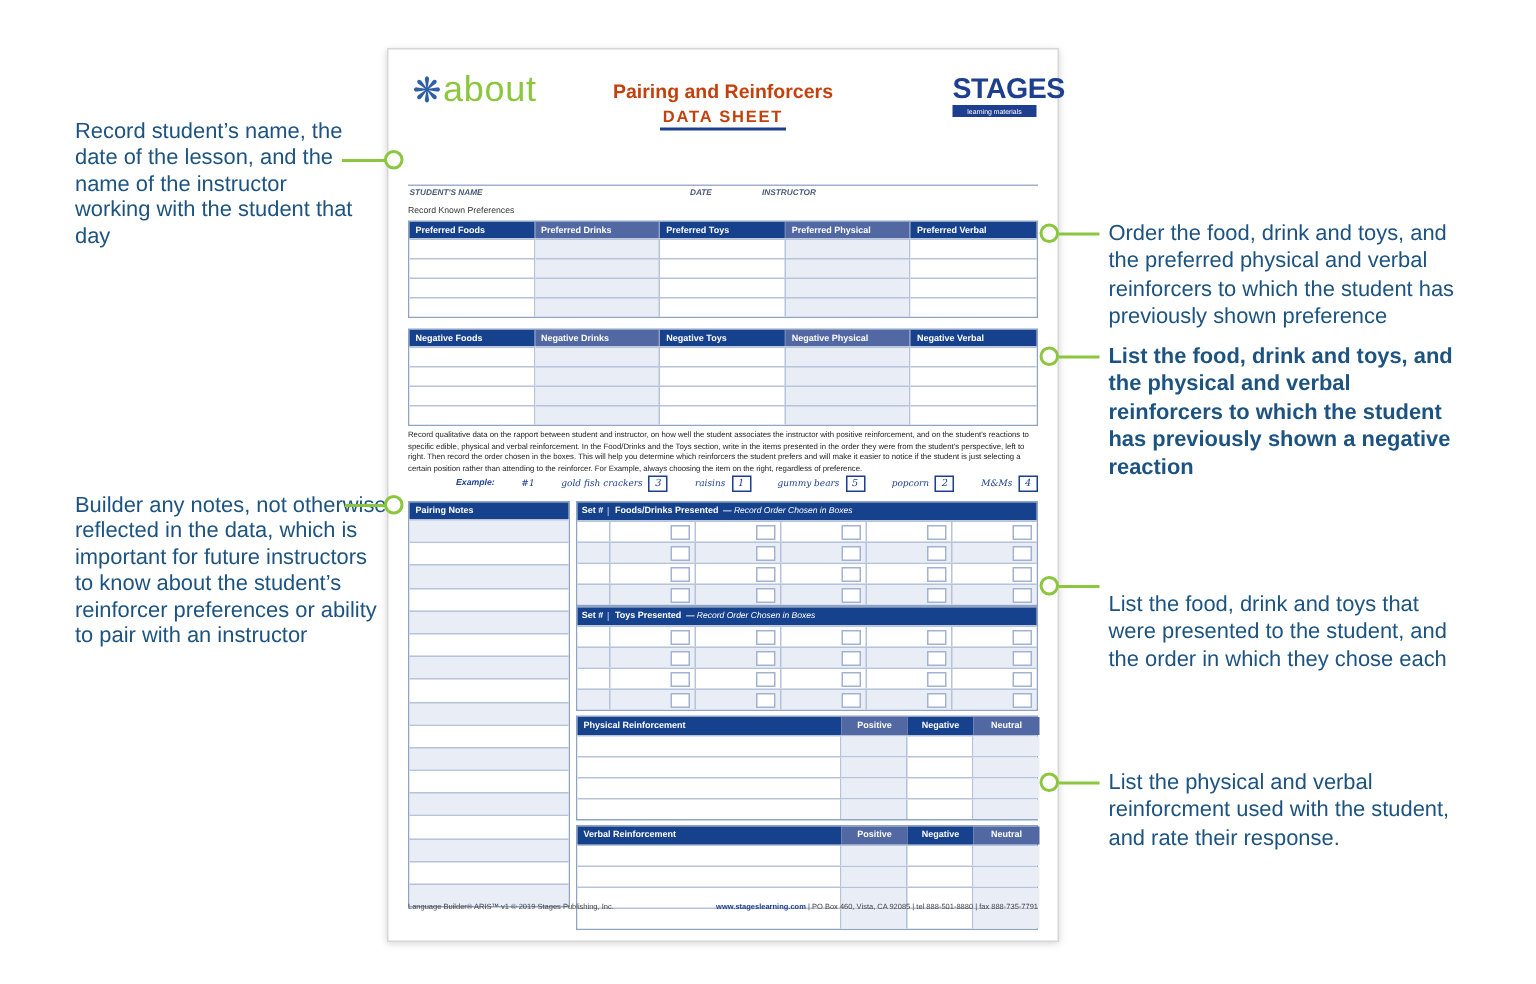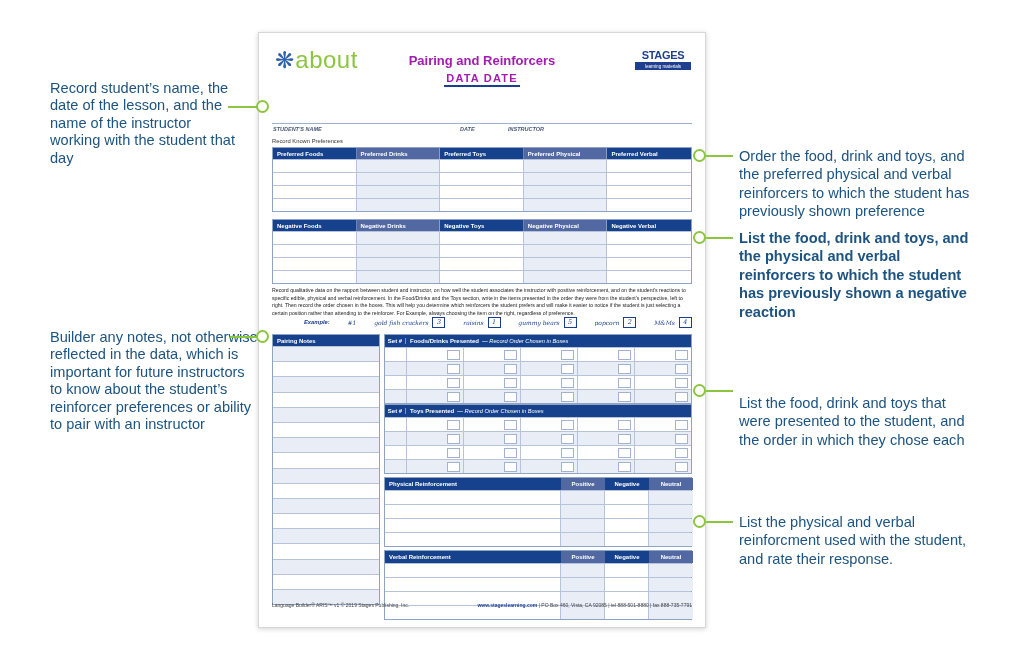--- a/index.html
+++ b/index.html
@@ -15,27 +15,27 @@
                border-radius:50%;background:#fff;z-index:4;}
 
   
   .page{position:absolute;left:258px;top:32px;width:446px;height:594px;background:#fff;
         border:1px solid #d6d6d6;box-shadow:0 1px 5px rgba(0,0,0,.18);z-index:1;}
 
   .aris{position:absolute;left:16px;top:13px;display:flex;align-items:center;}
   .aris-mark{color:#2f5fa5;font-size:23px;line-height:1;}
   .aris-text{color:#8cc63e;font-size:24px;margin-left:1px;letter-spacing:.5px;}
 
-  .title-block{position:absolute;left:113px;width:220px;top:20px;text-align:center;color:#a21caf;}
+  .title-block{position:absolute;left:113px;width:220px;top:20px;text-align:center;color:#c2410c;}
   .sheet-title{font-size:13px;font-weight:bold;}
   .sheet-subtitle{display:inline-block;font-size:11px;font-weight:bold;letter-spacing:1.2px;
                   border-bottom:2px solid #1b3f8f;padding:0 2px 1px;margin-top:1px;}
 
   .stages{position:absolute;right:14px;top:17px;width:56px;text-align:center;}
-  .stages-word{color:#1e3f8f;font-weight:800;font-size:11px;line-height:1;letter-spacing:-.3px;}
+  .stages-word{color:#1e3f8f;font-weight:800;font-size:19px;line-height:1;letter-spacing:-.3px;}
   .stages-bar{background:#1e3f8f;color:#fff;font-size:4.6px;padding:1.5px 0;margin-top:1px;}
 
   .field-rule{position:absolute;left:13px;top:90px;width:420px;height:1px;background:#9fb0cc;}
   .field-label{position:absolute;top:93px;font-size:5.5px;font-weight:bold;font-style:italic;color:#4a5a78;}
 
   .section-label{position:absolute;left:13px;top:105px;font-size:5.8px;color:#333;}
 
   .kp-table{position:absolute;left:13px;width:420px;border:1px solid #8fa3c4;box-sizing:border-box;}
   .kp-head{display:grid;grid-template-columns:repeat(5,1fr);}
   .kp-hcell{background:#16418c;color:#fff;font-weight:bold;font-size:6px;padding:2.5px 0 2.5px 4px;
@@ -126,21 +126,21 @@
 
 <div class="page">
 
   <div class="aris">
     <span class="aris-mark">❋</span>
     <span class="aris-text">about</span>
   </div>
 
   <div class="title-block">
     <div class="sheet-title">Pairing and Reinforcers</div>
-    <div class="sheet-subtitle">DATA DATE</div>
+    <div class="sheet-subtitle">DATA SHEET</div>
   </div>
 
   <div class="stages">
     <div class="stages-word">STAGES</div>
     <div class="stages-bar">learning materials</div>
   </div>
 
   <div class="field-rule"></div>
   <span class="field-label" style="left:14px;">STUDENT'S NAME</span>
   <span class="field-label" style="left:201px;">DATE</span>

